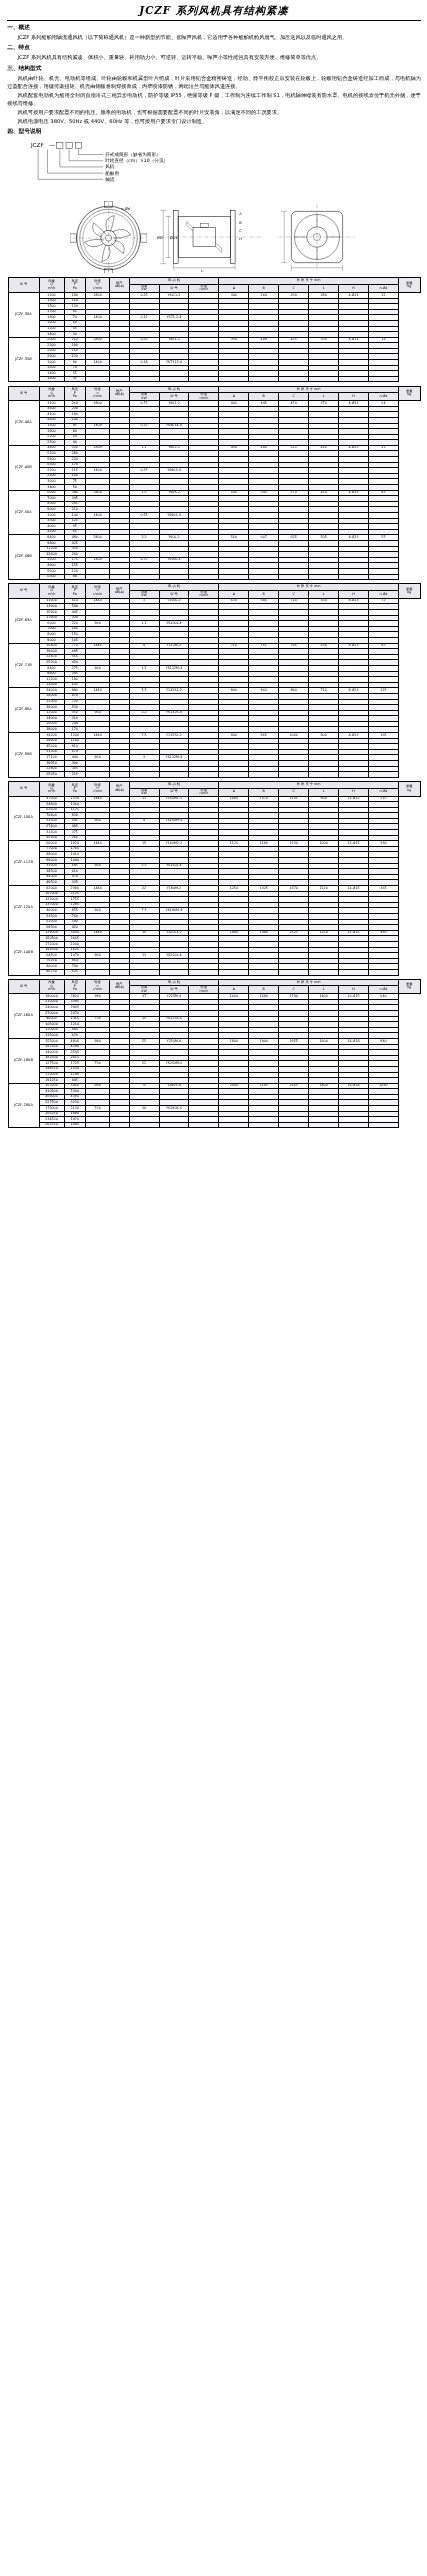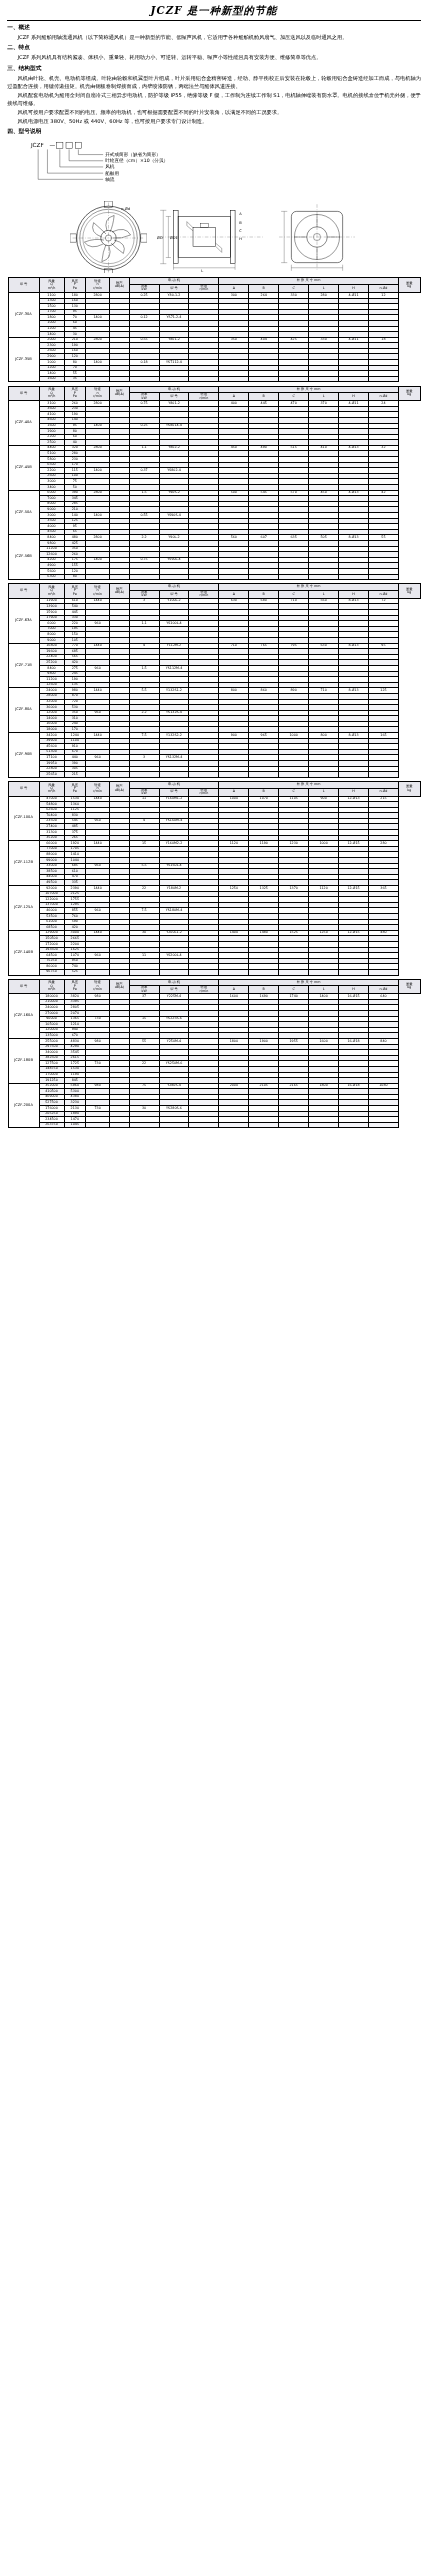--- a/index.html
+++ b/index.html
@@ -61,21 +61,21 @@
   table.spec tbody tr:nth-child(even) td{background:#f4f4f8;}
   table.spec tbody tr:nth-child(odd) td{background:#ffffff;}
   td.model{background:#ffffff !important;font-size:3.6px;}
   .tbl-block{page-break-inside:avoid;}
 </style>
 </head>
 <body>
 
 <div class="page">
 
-  <div class="title">JCZF 是一种新型的节能</div>
+  <div class="title">JCZF 系列风机具有结构紧凑</div>
   <div class="rule"></div>
 
   <div class="body-text">
     <h2 class="sec">一、概述</h2>
     <p class="para">JCZF 系列船舶用轴流通风机（以下简称通风机）是一种新型的节能、低噪声风机，它适用于各种船舶机舱风扇气、加压送风以及临时通风之用。</p>
 
     <h2 class="sec">二、特点</h2>
     <p class="para">JCZF 系列风机具有结构紧凑、体积小、重量轻、耗用动力小、可逆转、运转平稳、噪声小等性能且具有安装方便、维修简单等优点。</p>
 
     <h2 class="sec">三、结构型式</h2>

